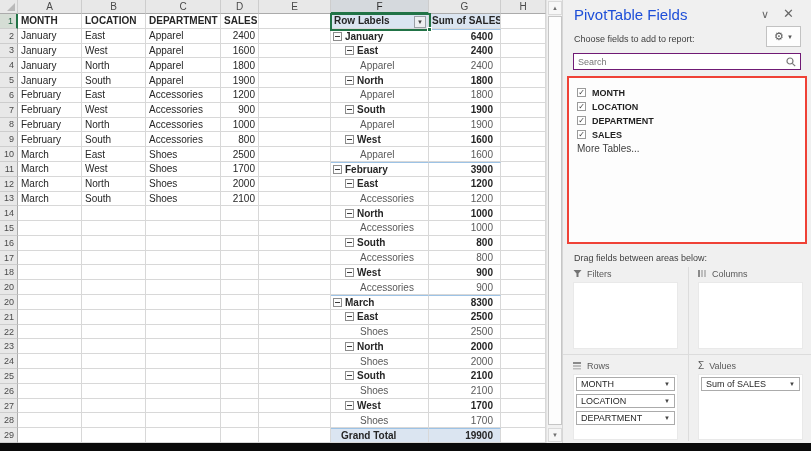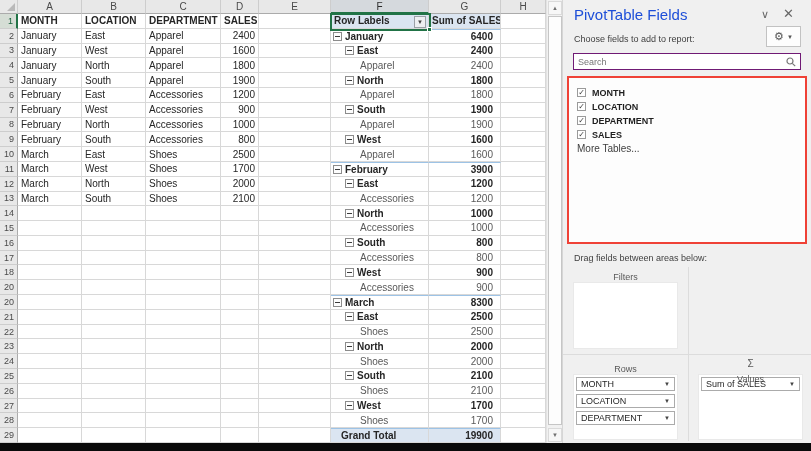--- a/index.html
+++ b/index.html
@@ -75,21 +75,21 @@
         font-size:8px; line-height:8px; color:#3C3C3C; display:flex; align-items:center; justify-content:center; }
   .field-label { font-size:9px; font-weight:bold; color:#1F1F1F; }
   .more-tables { margin-top:2px; font-size:10px; color:#3F3F3F; }
   .drag-hint { position:absolute; left:11px; top:253px; font-size:9px; color:#3F3F3F; }
   .areas { position:absolute; left:10px; right:8px; top:267px; bottom:2px; }
   .areas::before { content:''; position:absolute; left:50%; top:0; bottom:0; width:1px; background:#DCDCDC; }
   .areas::after { content:''; position:absolute; left:-10px; right:-8px; top:87px; height:1px; background:#DCDCDC; }
   .area { position:absolute; width:calc(50% - 10px); }
   .a-filters { left:0; top:0; }  .a-columns { right:0; top:0; }
   .a-rows { left:0; top:92px; }  .a-values { right:0; top:92px; }
-  .area-label { display:flex; align-items:center; gap:5px; height:13px; font-size:9px; color:#595959;flex-direction:column; }
+  .area-label { display:flex; align-items:center; gap:5px; height:13px; font-size:9px; color:#595959; }
   .area-box { margin-top:2px; background:#FFFFFF; border:1px solid #E9E9E9; }
   .box-tall { height:67px; }  .box-low { height:66px; padding:2px 2px 0 2px; }
   .sigma { font-size:10px; color:#595959; line-height:10px; }
   .pill { height:14px; background:#fff; border:1px solid #ABABAB; display:flex; align-items:center;
         font-size:9px; color:#262626; padding:0 4px; margin-bottom:3px; justify-content:space-between; }
   .pill-caret { font-size:6px; color:#444; }
 
   .bottom-bar { position:absolute; left:0; top:443px; width:811px; height:8px; background:#0A0A0A; }
 </style>
 </head>
@@ -493,20 +493,31 @@
     <div class="areas">
       <div class="area a-filters">
         <div class="area-label">
           <svg width="9" height="9" viewBox="0 0 9 9">
             <path d="M0.5 1 H8.5 L5.5 4.5 V8 L3.5 8 V4.5 Z" fill="#737373"></path>
           </svg>
           <span>Filters</span>
         </div>
         <div class="area-box box-tall" id="boxFilters"></div>
       </div>
+      <div class="area a-columns">
+        <div class="area-label">
+          <svg width="9" height="9" viewBox="0 0 9 9">
+            <rect x="0" y="1" width="2" height="7" fill="#8A8A8A"></rect>
+            <rect x="3" y="1" width="2" height="7" fill="#BDBDBD"></rect>
+            <rect x="6" y="1" width="2" height="7" fill="#BDBDBD"></rect>
+          </svg>
+          <span>Columns</span>
+        </div>
+        <div class="area-box box-tall" id="boxColumns"></div>
+      </div>
       <div class="area a-rows">
         <div class="area-label">
           <svg width="9" height="9" viewBox="0 0 9 9">
             <rect x="0" y="1" width="8" height="2" fill="#8A8A8A"></rect>
             <rect x="0" y="4" width="8" height="2" fill="#BDBDBD"></rect>
             <rect x="0" y="7" width="8" height="1.5" fill="#BDBDBD"></rect>
           </svg>
           <span>Rows</span>
         </div>
         <div class="area-box box-low" id="boxRows">

